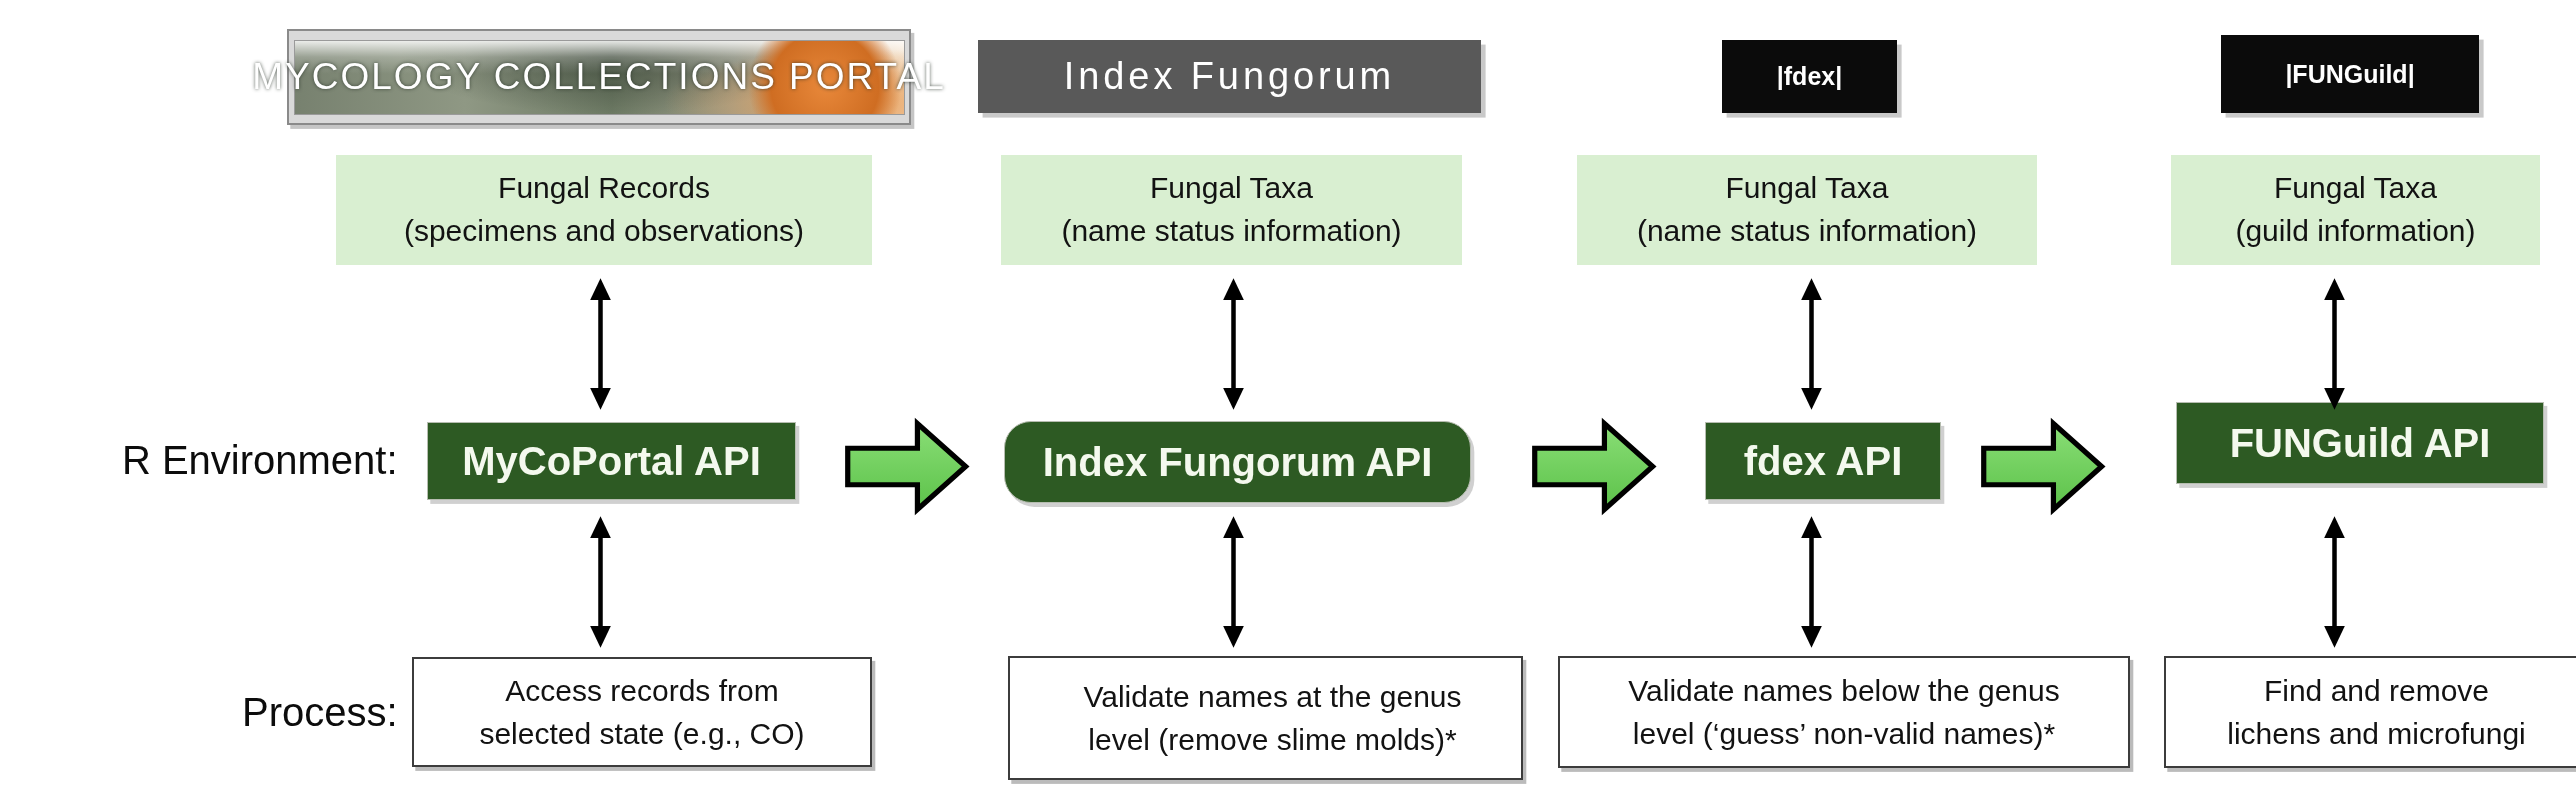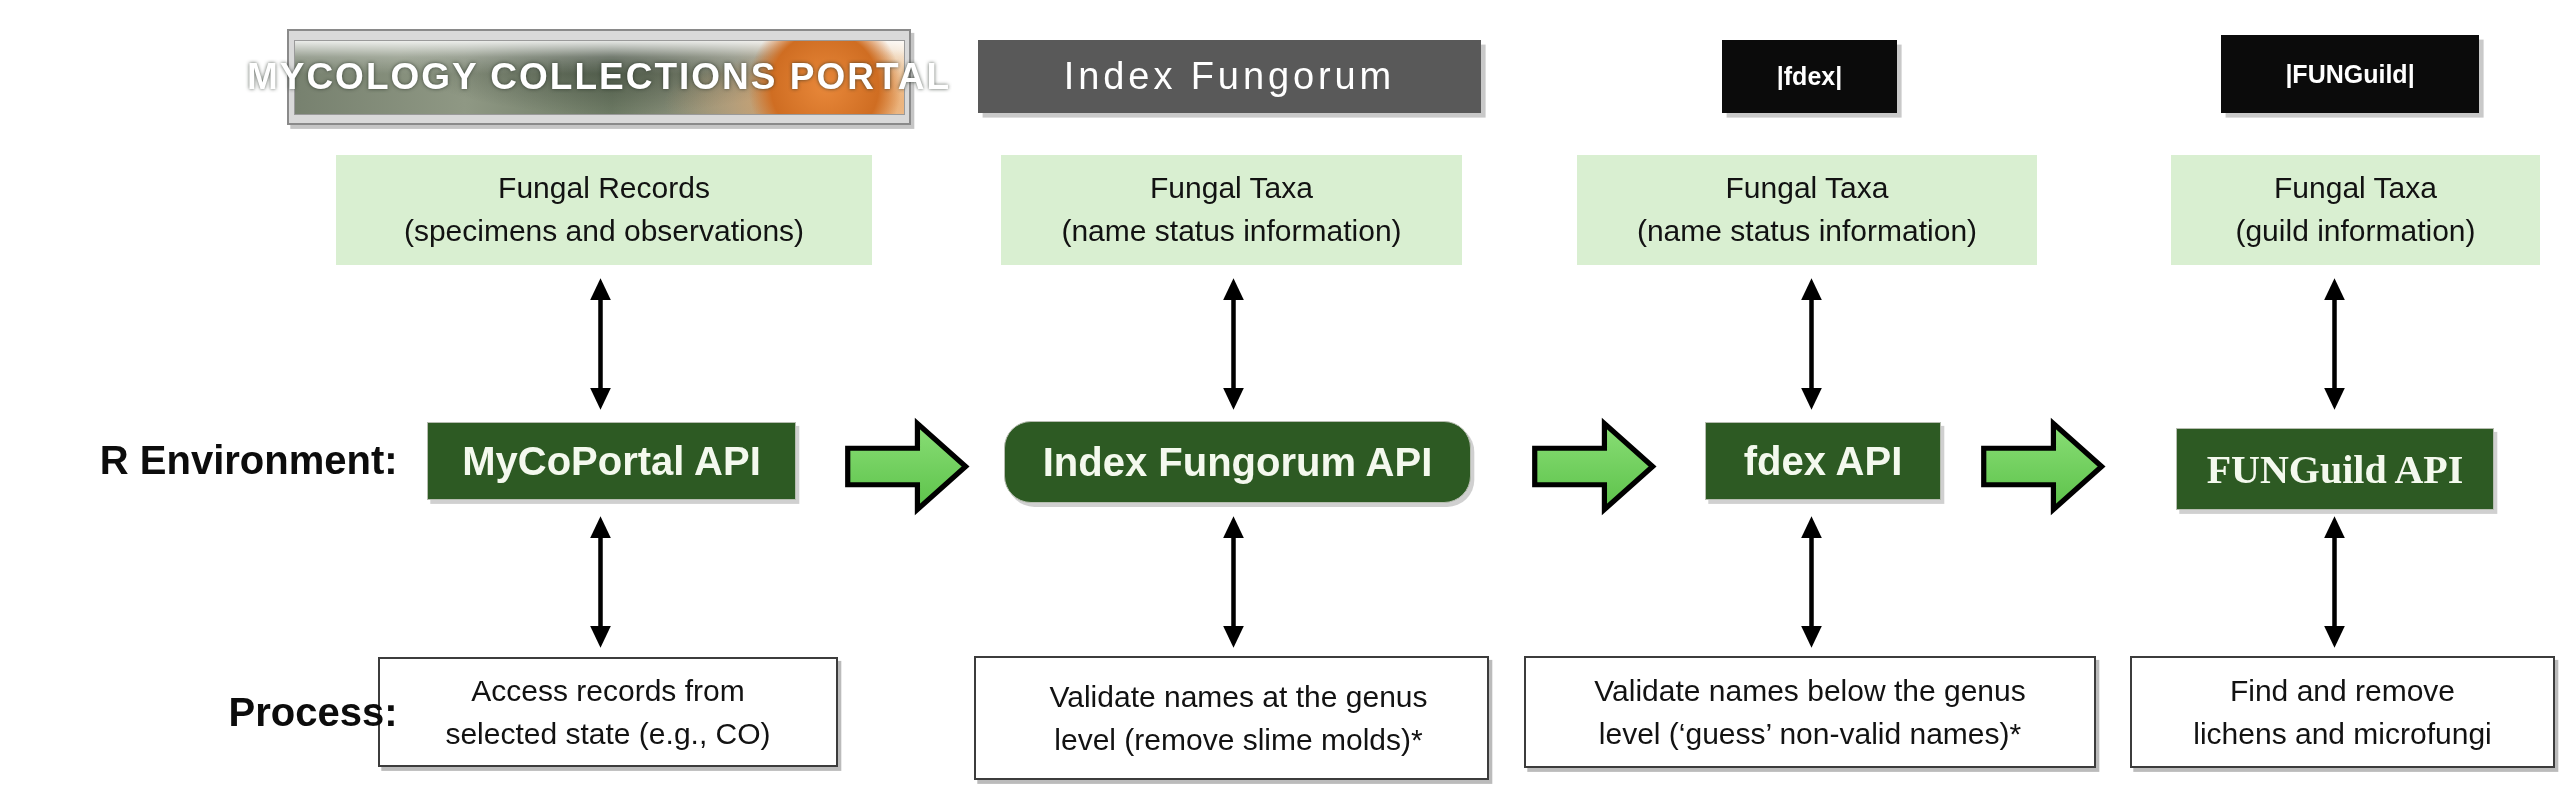--- a/index.html
+++ b/index.html
@@ -28,21 +28,21 @@
     border:0.7px solid #9a9a9a;
     background:
       radial-gradient(circle 98px at 87% 62%, #e8883a 0%, #cf6d22 55%, rgba(205,108,34,0) 78%),
       radial-gradient(ellipse 274px 78px at 92% 85%, rgba(233,162,95,.9), rgba(233,162,95,0) 70%),
       linear-gradient(180deg, rgba(255,255,255,.85) 0%, rgba(255,255,255,.25) 22%, rgba(255,255,255,0) 45%),
       radial-gradient(ellipse 326px 91px at 52% 20%, rgba(35,45,35,.55), rgba(35,45,35,0) 65%),
       linear-gradient(90deg,#77816f 0%,#8f9884 28%,#6d7a64 52%,#9a9c88 72%,#caa87f 88%,#f2ddc4 100%);
     display:flex; align-items:center; justify-content:center;
   }
   .logo-text{
-    font-size:37px; font-weight:700; letter-spacing:2px;
+    font-size:37px; font-weight:400; letter-spacing:2px;
     color:#ffffff; text-shadow:0 0 3.9px rgba(40,50,40,.8);
     white-space:nowrap;
   }
   .src-gray{
     left:978px; top:40px; width:503px; height:73px;
     background:#595959;
     box-shadow:4.6px 4.6px 0 rgba(165,165,165,.6);
     display:flex; align-items:center; justify-content:center;
     font-family:Liberation Sans, sans-serif;
     font-size:38px; color:#ffffff; letter-spacing:3.9px;
@@ -72,38 +72,38 @@
     background:#2d5a23;
     border:1.3px solid #b6bdb0;
     box-sizing:border-box;
     box-shadow:3.3px 3.9px 0 rgba(170,170,170,.55);
     display:flex; align-items:center; justify-content:center;
     font-size:40px; font-weight:600; color:#f4f9ee; white-space:nowrap;
   }
   .api1{ left:427px;  top:422px; width:369px; height:78px; }
   .api2{ left:1004px; top:421px; width:467px; height:82px;border-radius:27px; }
   .api3{ left:1705px; top:422px; width:236px; height:78px; }
-  .api4{ left:2176px; top:428px; width:318px; height:82px;font-family:Liberation Serif, serif; }
+  .api4{ left:2176px; top:402px; width:368px; height:82px; }
 
   
   .row-label{
-    font-size:40px; font-weight:700; color:#0c0c0c; white-space:nowrap;
+    font-size:40px; font-weight:400; color:#0c0c0c; white-space:nowrap;
     text-align:right;
   }
   .lbl-env{ left:19.6px; top:438px; width:378px; }
   .lbl-proc{ left:19.6px; top:690px; width:378px; }
 
   
   .proc-box{
     background:#ffffff;
     border:2.6px solid #3c3c3c;
     box-sizing:border-box;
     box-shadow:3.3px 3.9px 0 rgba(150,150,150,.65);
     display:flex; flex-direction:column; align-items:center; justify-content:center;
-    text-align:center; font-size:30px; line-height:1.45; color:#121212;
+    text-align:center; font-size:30px; line-height:1.45; color:#121212;margin-left:34px;
   }
   .pb1{ left:378px;  top:657px; width:460px; height:110px; }
   .pb2{ left:974px; top:656px; width:515px; height:124px;padding-left:14px; }
   .pb3{ left:1524px; top:656px; width:572px; height:112px; }
   .pb4{ left:2130px; top:656px; width:425px; height:112px; }
 
   
   .varrow{ width:31px; height:136px; }
   .va-top{ top:276px; }
   .va-bot{ top:514px; }

